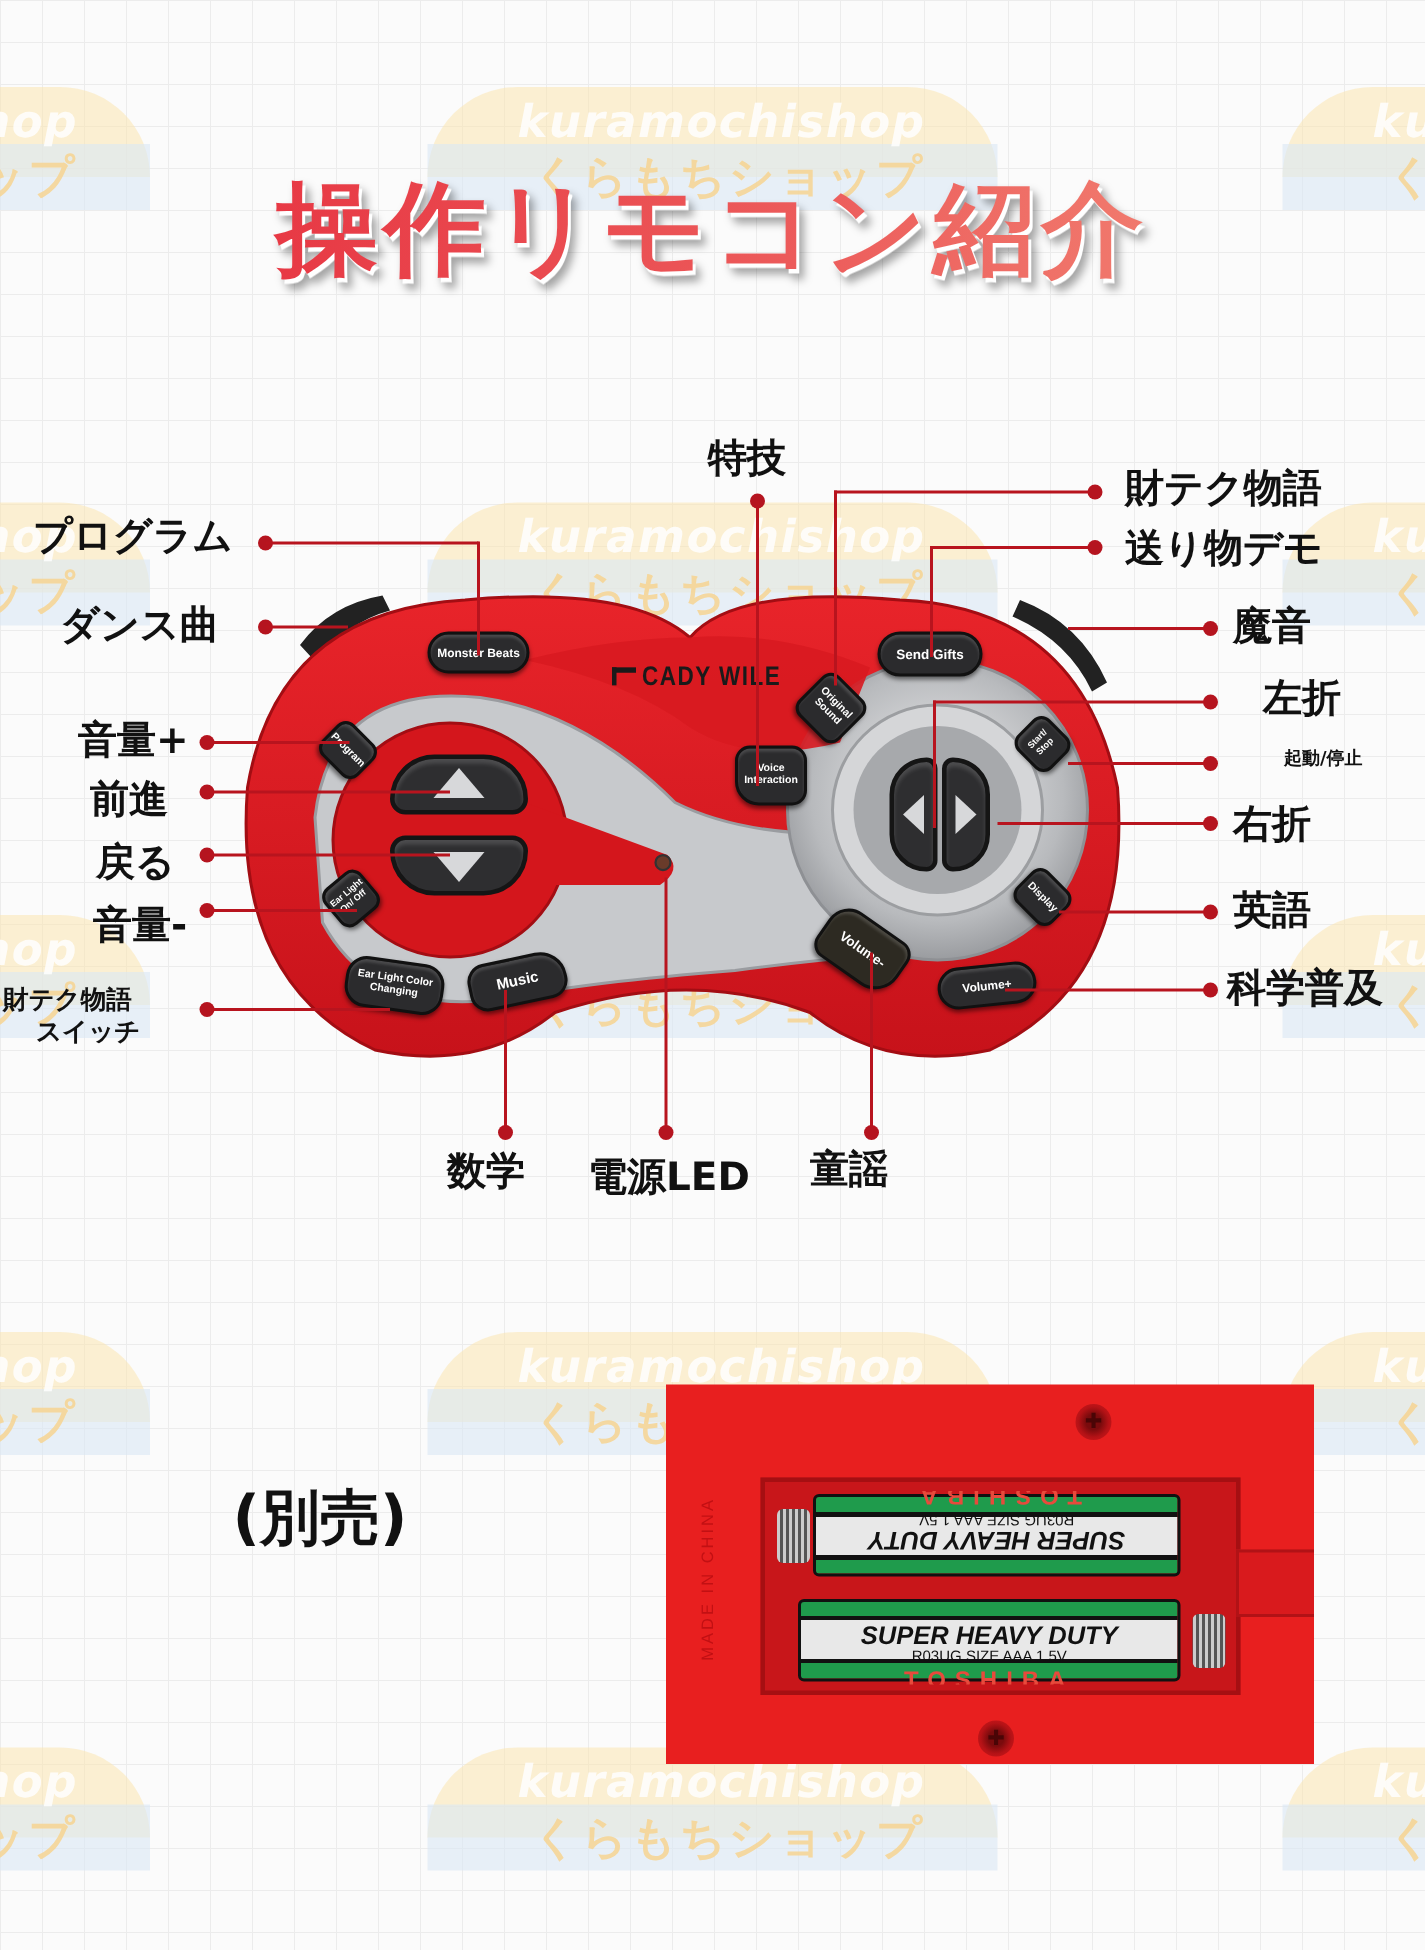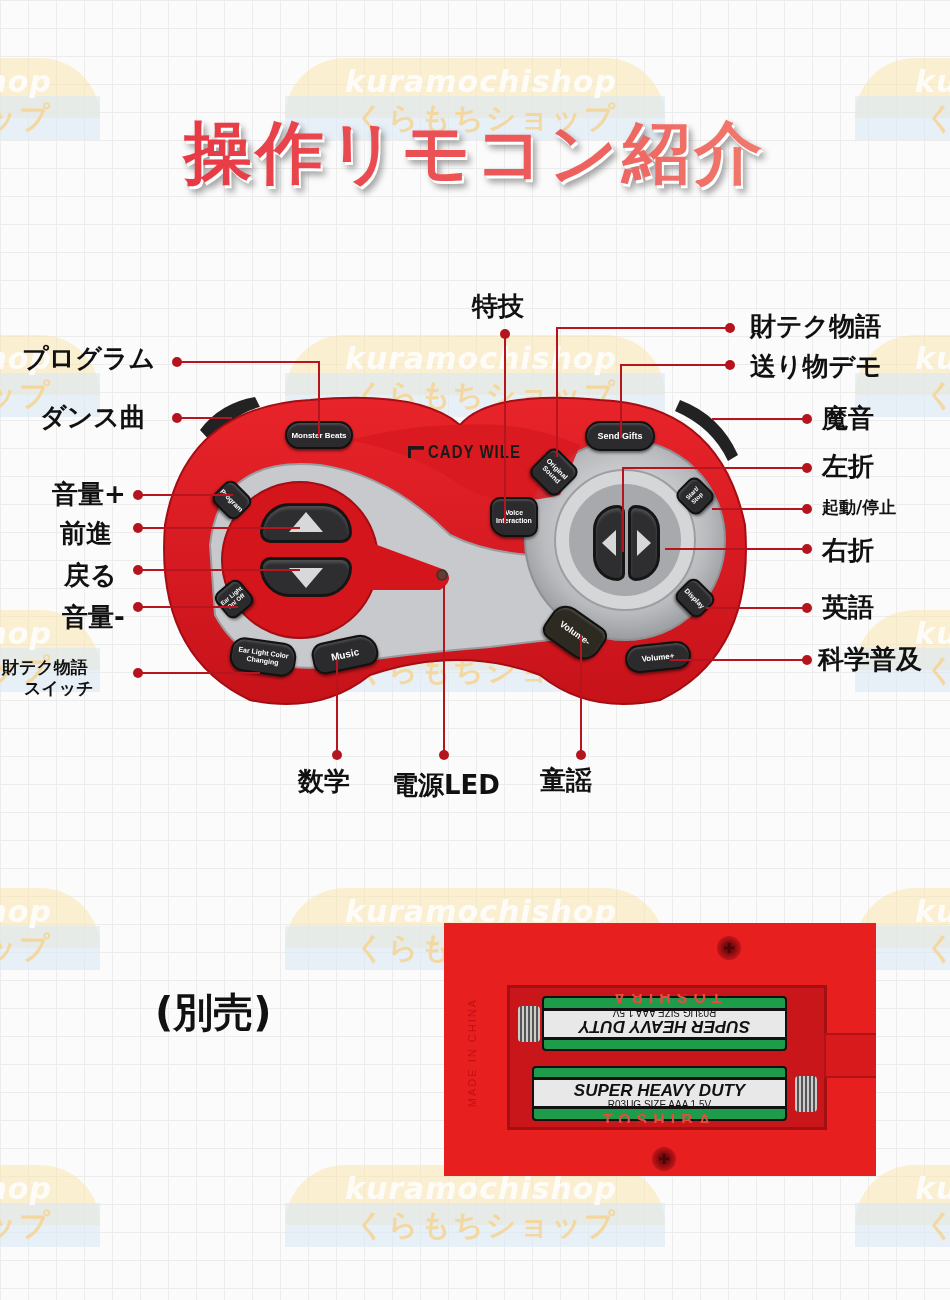--- a/index.html
+++ b/index.html
@@ -33,21 +33,21 @@
     font-size: 68px; font-weight: bold; letter-spacing: 4px;
     color: #ea3a4b;
     background: linear-gradient(90deg, #e52739 0%, #ec5a5a 55%, #f4917c 100%);
     -webkit-background-clip: text; background-clip: text; -webkit-text-fill-color: transparent;
     filter: drop-shadow(2px 3px 0 #fff) drop-shadow(3px 4px 3px rgba(0,0,0,.35));
   }
 
   
   .lbl { position: absolute; font-weight: bold; color: #111; white-space: nowrap; line-height: 1; }
   .l26 { font-size: 26px; }
-  .l20 { font-size: 17px; }
+  .l20 { font-size: 12px; margin-left: 34px; }
   .l17 { font-size: 17px; line-height: 1.25; }
   .dot { position: absolute; width: 10px; height: 10px; border-radius: 50%; background: #b5141f; }
   .ln { position: absolute; background: #b8141e; }
   .h { height: 2px; }
   .v { width: 2px; }
 
   
   .remote { position: absolute; left: 160px; top: 385px; width: 590px; height: 325px; }
   .btn { position: absolute; background: #2b2b2d; color: #fff; font-weight: bold;
     font-family: "Liberation Sans", sans-serif; display: flex; align-items: center;
@@ -313,21 +313,21 @@
 <div class="ln v" style="left:620px;top:364px;height:74px;"></div>
 <div class="lbl l26" style="left:750px;top:353px;">送り物デモ</div>
 
 <div class="dot" style="left:802px;top:414px;"></div>
 <div class="ln h" style="left:712px;top:418px;width:91px;"></div>
 <div class="lbl l26" style="left:822px;top:405px;">魔音</div>
 
 <div class="dot" style="left:802px;top:463px;"></div>
 <div class="ln h" style="left:622px;top:467px;width:181px;"></div>
 <div class="ln v" style="left:622px;top:467px;height:85px;"></div>
-<div class="lbl l26" style="left:822px;top:453px;">左折</div>
+<div class="lbl l26" style="left:842px;top:453px;">左折</div>
 
 <div class="dot" style="left:802px;top:504px;"></div>
 <div class="ln h" style="left:712px;top:508px;width:91px;"></div>
 <div class="lbl l20" style="left:822px;top:499px;">起動/停止</div>
 
 <div class="dot" style="left:802px;top:544px;"></div>
 <div class="ln h" style="left:665px;top:548px;width:138px;"></div>
 <div class="lbl l26" style="left:822px;top:537px;">右折</div>
 
 <div class="dot" style="left:802px;top:603px;"></div>

